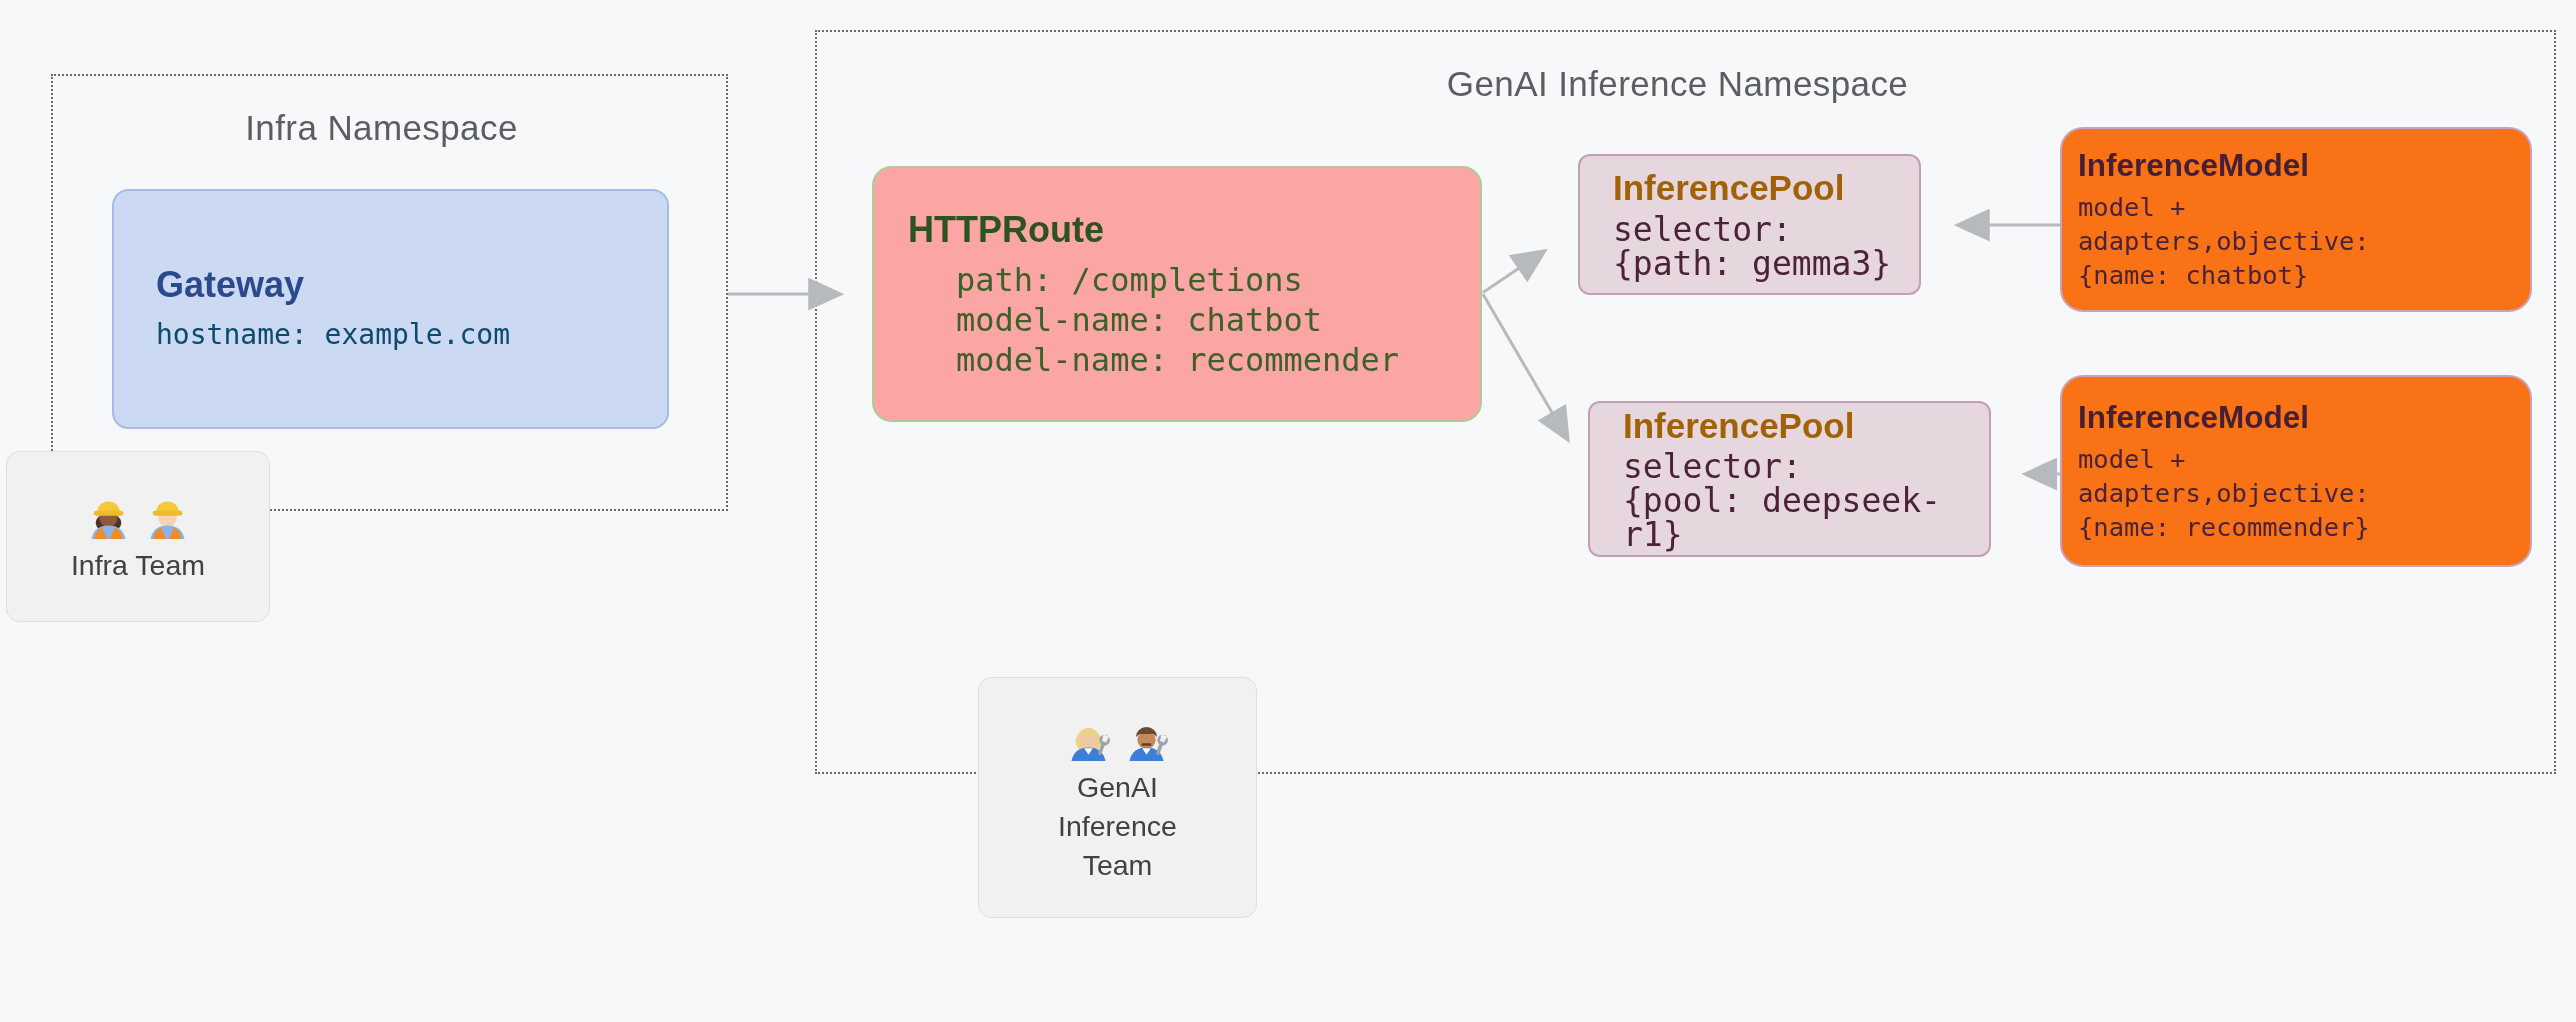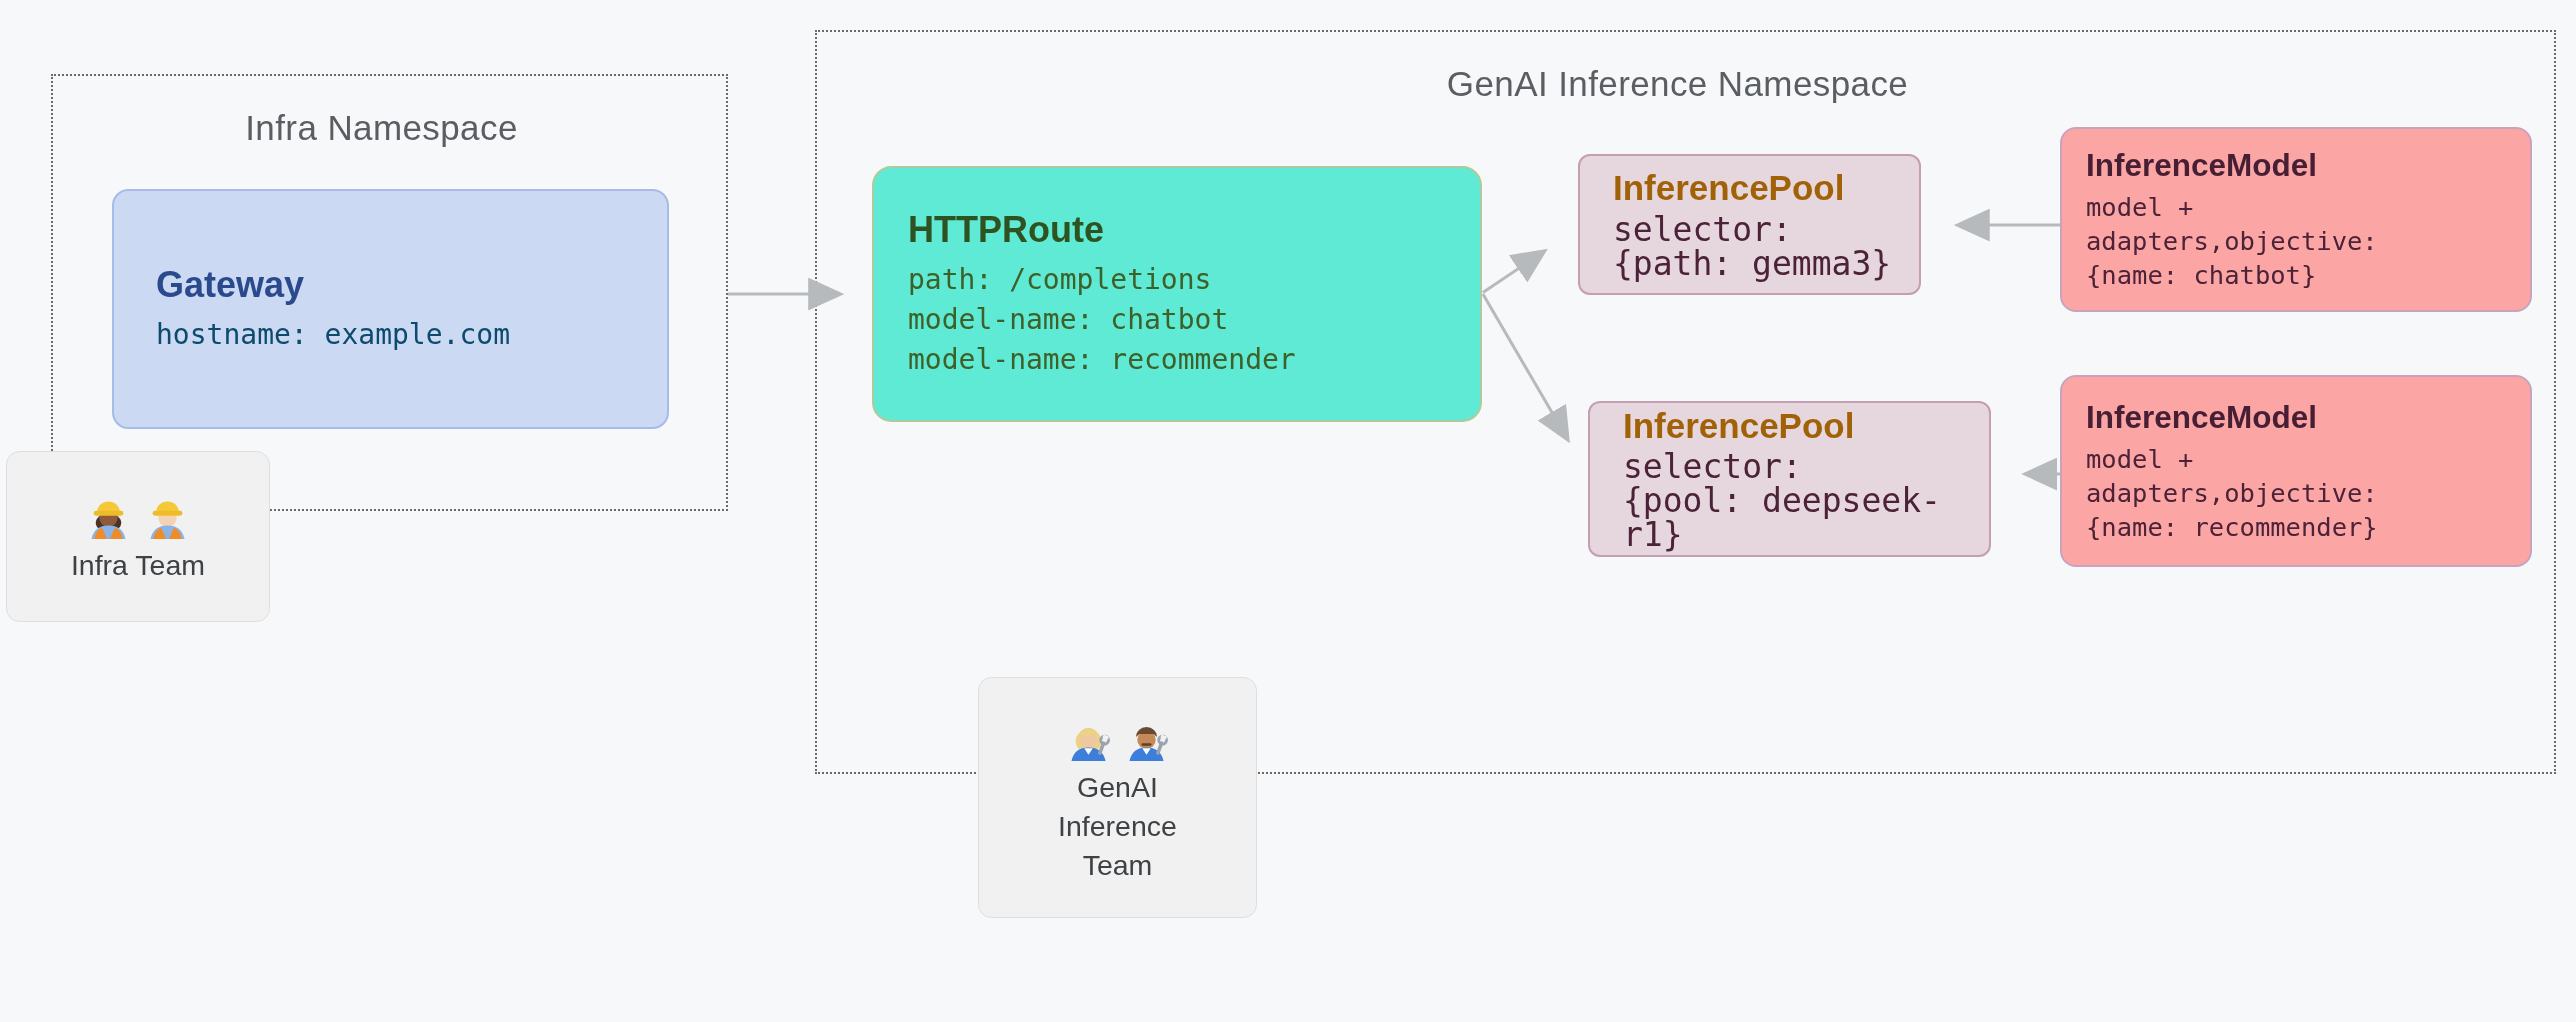--- a/index.html
+++ b/index.html
@@ -13,32 +13,32 @@
   .node{position:absolute;box-sizing:border-box;display:flex;flex-direction:column;
         justify-content:center;}
   .node .ntitle{font-weight:bold;font-family:"Liberation Sans",sans-serif;}
   .node .mono{font-family:"DejaVu Sans Mono","Liberation Mono",monospace;}
 
   .gateway{left:112px;top:189px;width:557px;height:240px;background:#ccd9f3;
            border:2.2px solid #a6bce6;border-radius:16.5px;padding-left:42px;}
   .gateway .ntitle{font-size:36px;color:#2b4a8d;margin-bottom:9px;}
   .gateway .mono{font-size:28px;line-height:40px;color:#0c4a6e;}
 
-  .httproute{left:872px;top:166px;width:610px;height:256px;background:#5eead4;
+  .httproute{left:872px;top:166px;width:610px;height:256px;background:#fca5a5;
              border:2.2px solid #afcb9b;border-radius:19.5px;padding-left:34px;}
   .httproute .ntitle{font-size:36px;color:#2e5320;margin-bottom:9px;}
-  .httproute .mono{font-size:28px;line-height:40px;color:#3e6029;}
+  .httproute .mono{font-size:32px;line-height:40px;color:#3e6029;margin-left:48px;}
 
   .pool{background:#e6d6de;border:2.2px solid #c59eb3;border-radius:12px;padding-left:33px;}
   .pool .ntitle{font-size:35px;color:#a16207;margin-bottom:4.5px;}
   .pool .mono{font-size:33px;line-height:34px;color:#4b2237;}
   .pool-gemma{left:1578px;top:154px;width:343px;height:141px;}
   .pool-deepseek{left:1588px;top:401px;width:403px;height:156px;}
 
-  .model{background:#fca5a5;border:2.2px solid #c9a3bd;border-radius:16px;padding-left:24px;}
+  .model{background:#f97316;border:2.2px solid #c9a3bd;border-radius:23px;padding-left:16px;}
   .model .ntitle{font-size:31.5px;color:#471f35;margin-bottom:6px;}
   .model .mono{font-size:25.5px;line-height:34px;color:#4b2237;}
   .model-chatbot{left:2060px;top:127px;width:472px;height:185px;}
   .model-recommender{left:2060px;top:375px;width:472px;height:192px;}
 
   .team{position:absolute;background:#f1f1f2;border:1.5px solid #dcdee0;border-radius:13.5px;
         display:flex;flex-direction:column;align-items:center;justify-content:center;gap:7.5px;}
   .team .icons{display:flex;gap:7.5px;}
   .team .tlabel{font-size:28.5px;line-height:39px;color:#3e4245;text-align:center;}
   .team-infra{left:6px;top:451px;width:262px;height:169px;}

